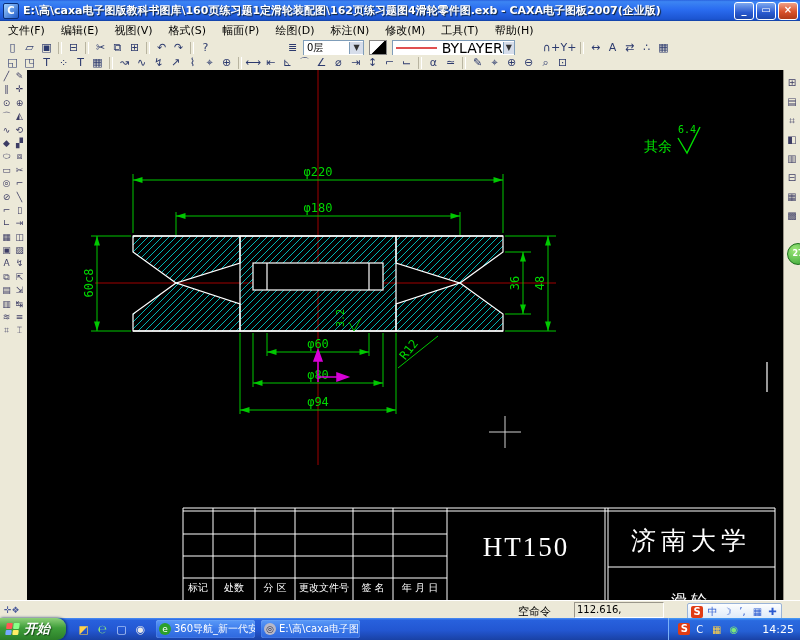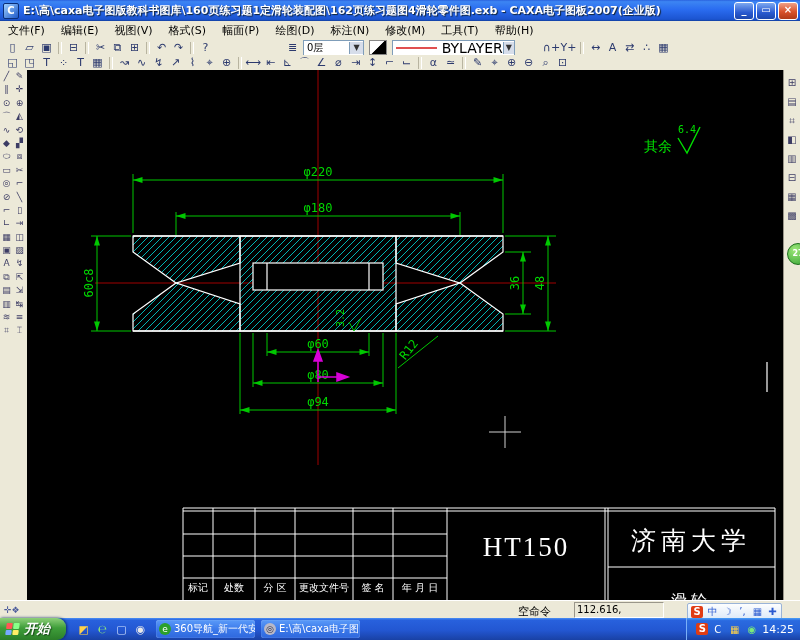--- a/index.html
+++ b/index.html
@@ -84,21 +84,21 @@
     color:#fff;font-size:10px;display:flex;align-items:center;padding:0 3px;white-space:nowrap;overflow:hidden;}
   .taskbtn .ticon{width:12px;height:12px;border-radius:6px;margin-right:3px;flex:none;
     font-size:9px;line-height:12px;text-align:center;color:#fff;}
   .t1 .ticon{background:#2ca02c;} .t2 .ticon{background:#b8b8c8;color:#334;}
   .tray{margin-left:auto;height:22px;display:flex;align-items:center;padding:0 6px 0 8px;
     background:linear-gradient(180deg,#4aa0f8 0%,#2a6ae0 12%,#2560d5 60%,#1941a5 100%);
     border-left:1px solid #7ab0f8;}
   .tray .icon{width:15px;text-align:center;font-size:10px;color:#fff;margin:0 1px;}
   .tray .icon:nth-child(1){background:#e03c14;width:12px;height:12px;line-height:12px;border-radius:2px;font-weight:bold;}
   .tray .icon:nth-child(3){color:#ffd24a}.tray .icon:nth-child(4){color:#7ae87a}
-  .clock{color:#fff;font-size:11px;margin-left:2px;}
+  .clock{color:#fff;font-size:11px;margin-left:20px;}
 </style>
 </head>
 <body>
 
 <div class="titlebar">
   <div class="appicon">C</div>
   <div class="title-text">E:\高\caxa电子图版教科书图库\160页练习题1定滑轮装配图\162页练习题图4滑轮零件图.exb - CAXA电子图板2007(企业版)</div>
   <div class="winbtn">_</div>
   <div class="winbtn">▭</div>
   <div class="winbtn close">×</div>

